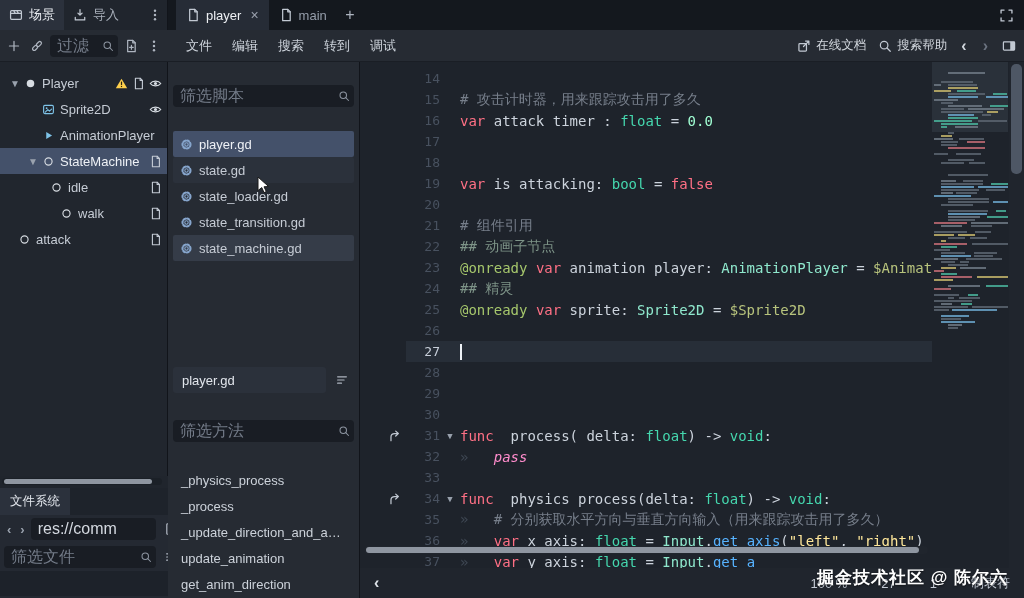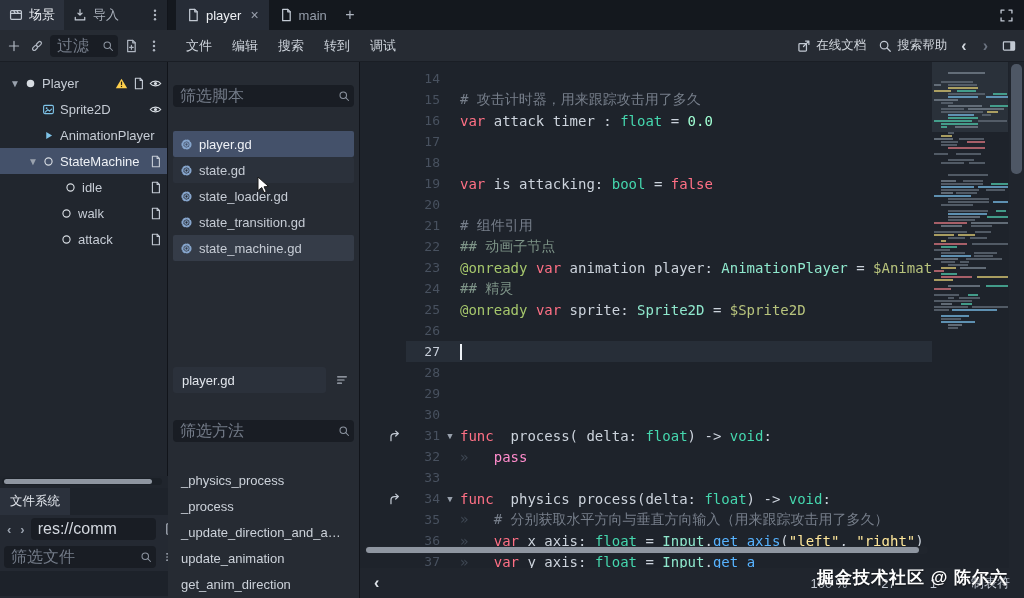--- a/index.html
+++ b/index.html
@@ -91,21 +91,21 @@
            font-size:14px; white-space:pre; }
   .cline.current { background:linear-gradient(to right, transparent 46px, #272e38 46px); }
   .g-ic { width:46px; flex:none; display:flex; justify-content:flex-end; padding-right:4px; color:#5fb0e8; }
   .g-num { width:34px; flex:none; text-align:right; font-size:13px; color:#48515f; }
   .cline.current .g-num { color:#c8cfda; }
   .g-fold { width:20px; flex:none; text-align:center; font-size:9px; color:#98a0ac; }
   .g-code { flex:1; overflow:hidden; color:#ccd3dc; }
   .caret { display:inline-block; width:2px; height:16px; background:#eef2f7; vertical-align:-3px; }
   .tk-pl  { color:#ccd3dc;text-align:center; }
   .tk-kw  { color:#ff7085; }
-  .tk-ctrl{ color:#ff8ccc; }
+  .tk-ctrl{ color:#ff8ccc;font-style:italic; }
   .tk-type{ color:#45d7ae; }
   .tk-ctype{ color:#8fe8cd; }
   .tk-num { color:#a1ffd4; }
   .tk-str { color:#ffe79a; }
   .tk-com { color:#767e8a; }
   .tk-doc { color:#7e9488; }
   .tk-ann { color:#a6c76c; }
   .tk-node{ color:#b8c47d; }
   .tk-fn  { color:#57b3ff; }
   .tk-ws  { color:#3f4854; }
@@ -339,21 +339,21 @@
         <span class="tree-label">StateMachine</span>
         <span class="tree-badges">
           <span class="icon" style="color:#c3cad4">
             <svg width="13" height="13" viewBox="0 0 16 16" fill="none" stroke="currentColor" stroke-width="1.4" stroke-linecap="round" stroke-linejoin="round">
               <path d="M4.2 1.5 H10 L12.8 4.3 V14.5 H4.2 Z"></path>
               <path d="M10 1.5 V4.3 H12.8"></path>
             </svg>
           </span>
         </span>
       </div>
-      <div class="tree-row " style="padding-left:46px">
+      <div class="tree-row " style="padding-left:32px">
         <span class="tree-arrow"></span>
         <span class="nicon icon" style="color:#d7dce2">
           <svg width="13" height="13" viewBox="0 0 16 16" fill="none" stroke="currentColor" stroke-width="1.4" stroke-linecap="round" stroke-linejoin="round">
             <circle cx="8" cy="8" r="4.4"></circle>
           </svg>
         </span>
         <span class="tree-label">idle</span>
         <span class="tree-badges">
           <span class="icon" style="color:#c3cad4">
             <svg width="13" height="13" viewBox="0 0 16 16" fill="none" stroke="currentColor" stroke-width="1.4" stroke-linecap="round" stroke-linejoin="round">
@@ -373,21 +373,21 @@
         <span class="tree-label">walk</span>
         <span class="tree-badges">
           <span class="icon" style="color:#c3cad4">
             <svg width="13" height="13" viewBox="0 0 16 16" fill="none" stroke="currentColor" stroke-width="1.4" stroke-linecap="round" stroke-linejoin="round">
               <path d="M4.2 1.5 H10 L12.8 4.3 V14.5 H4.2 Z"></path>
               <path d="M10 1.5 V4.3 H12.8"></path>
             </svg>
           </span>
         </span>
       </div>
-      <div class="tree-row " style="padding-left:42px">
+      <div class="tree-row " style="">
         <span class="tree-arrow"></span>
         <span class="nicon icon" style="color:#d7dce2">
           <svg width="13" height="13" viewBox="0 0 16 16" fill="none" stroke="currentColor" stroke-width="1.4" stroke-linecap="round" stroke-linejoin="round">
             <circle cx="8" cy="8" r="4.4"></circle>
           </svg>
         </span>
         <span class="tree-label">attack</span>
         <span class="tree-badges">
           <span class="icon" style="color:#c3cad4">
             <svg width="13" height="13" viewBox="0 0 16 16" fill="none" stroke="currentColor" stroke-width="1.4" stroke-linecap="round" stroke-linejoin="round">

